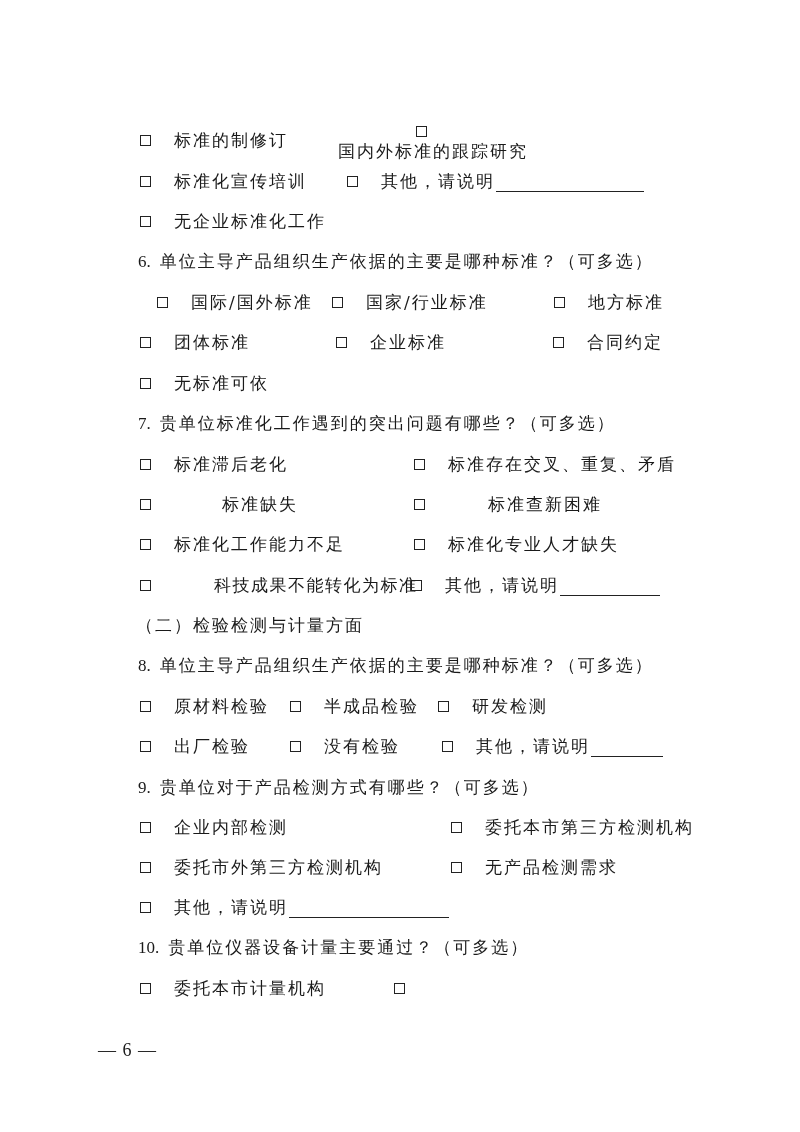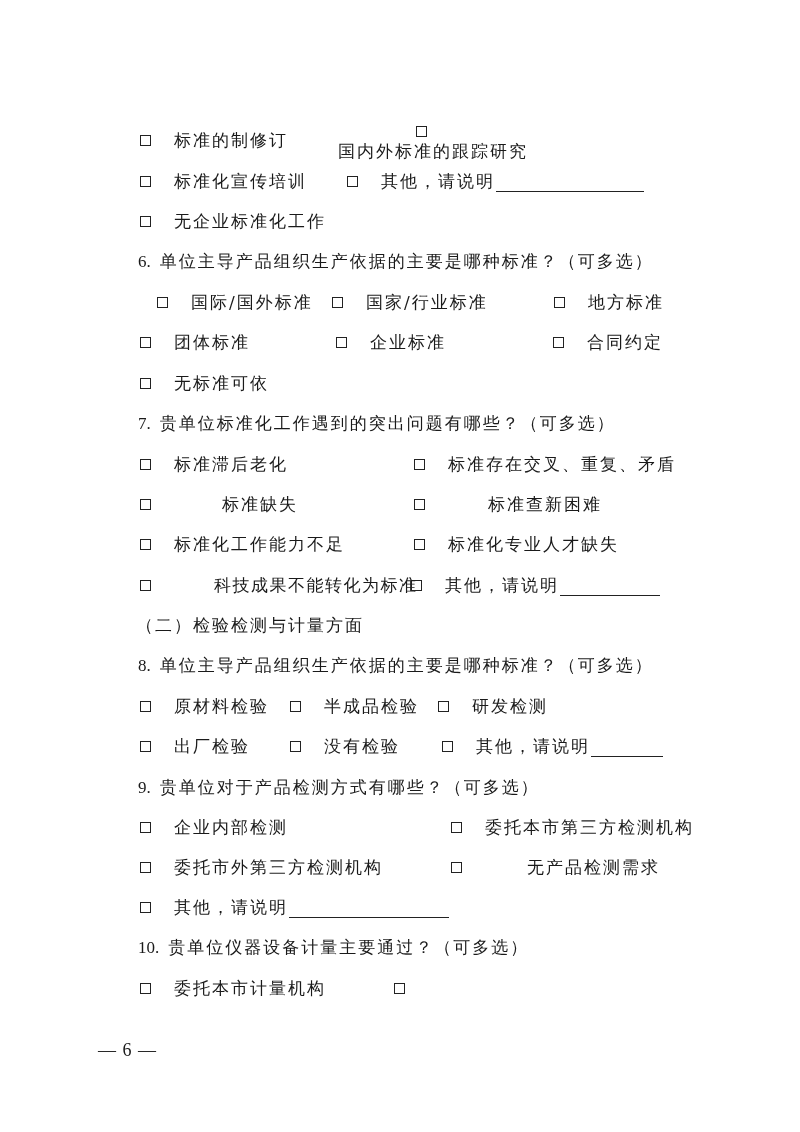--- a/index.html
+++ b/index.html
@@ -175,21 +175,21 @@
   <div class="opt" style="left:451px;">
     <span class="box"></span>
     <span class="lbl">委托本市第三方检测机构</span>
   </div>
 </div>
 <div class="line" style="top:853px;">
   <div class="opt" style="left:140px;">
     <span class="box"></span>
     <span class="lbl">委托市外第三方检测机构</span>
   </div>
-  <div class="opt" style="left:451px;gap:42px;">
+  <div class="opt" style="left:451px;">
     <span class="box"></span>
     <span class="lbl">无产品检测需求</span>
   </div>
 </div>
 <div class="line" style="top:893px;">
   <div class="opt" style="left:140px;">
     <span class="box"></span>
     <span class="lbl">其他，请说明</span>
     <span class="blank" style="width:160px;"></span>
   </div>

